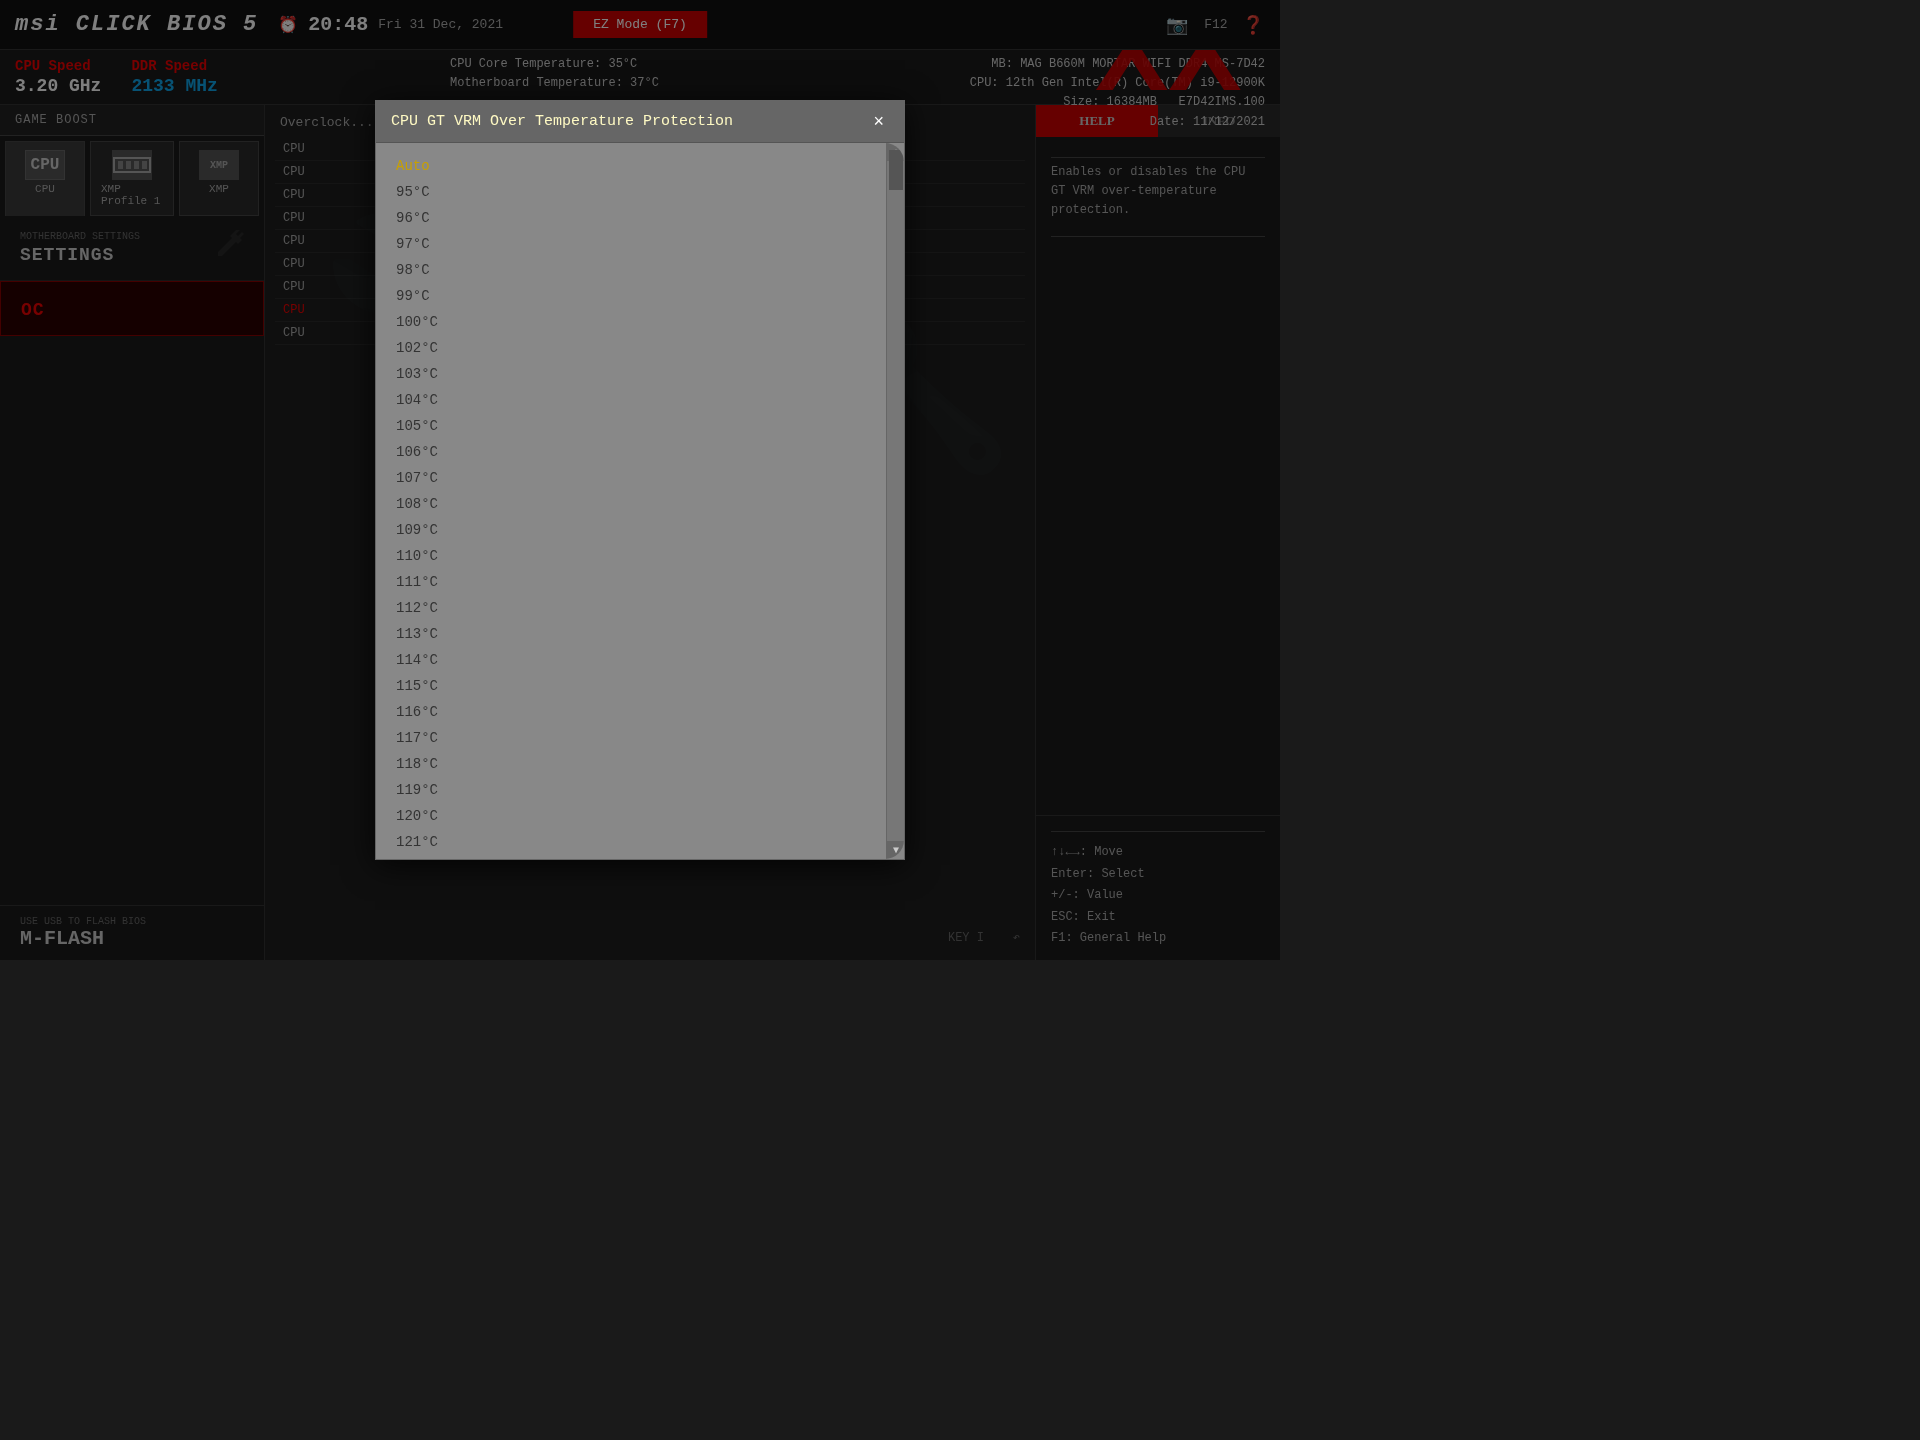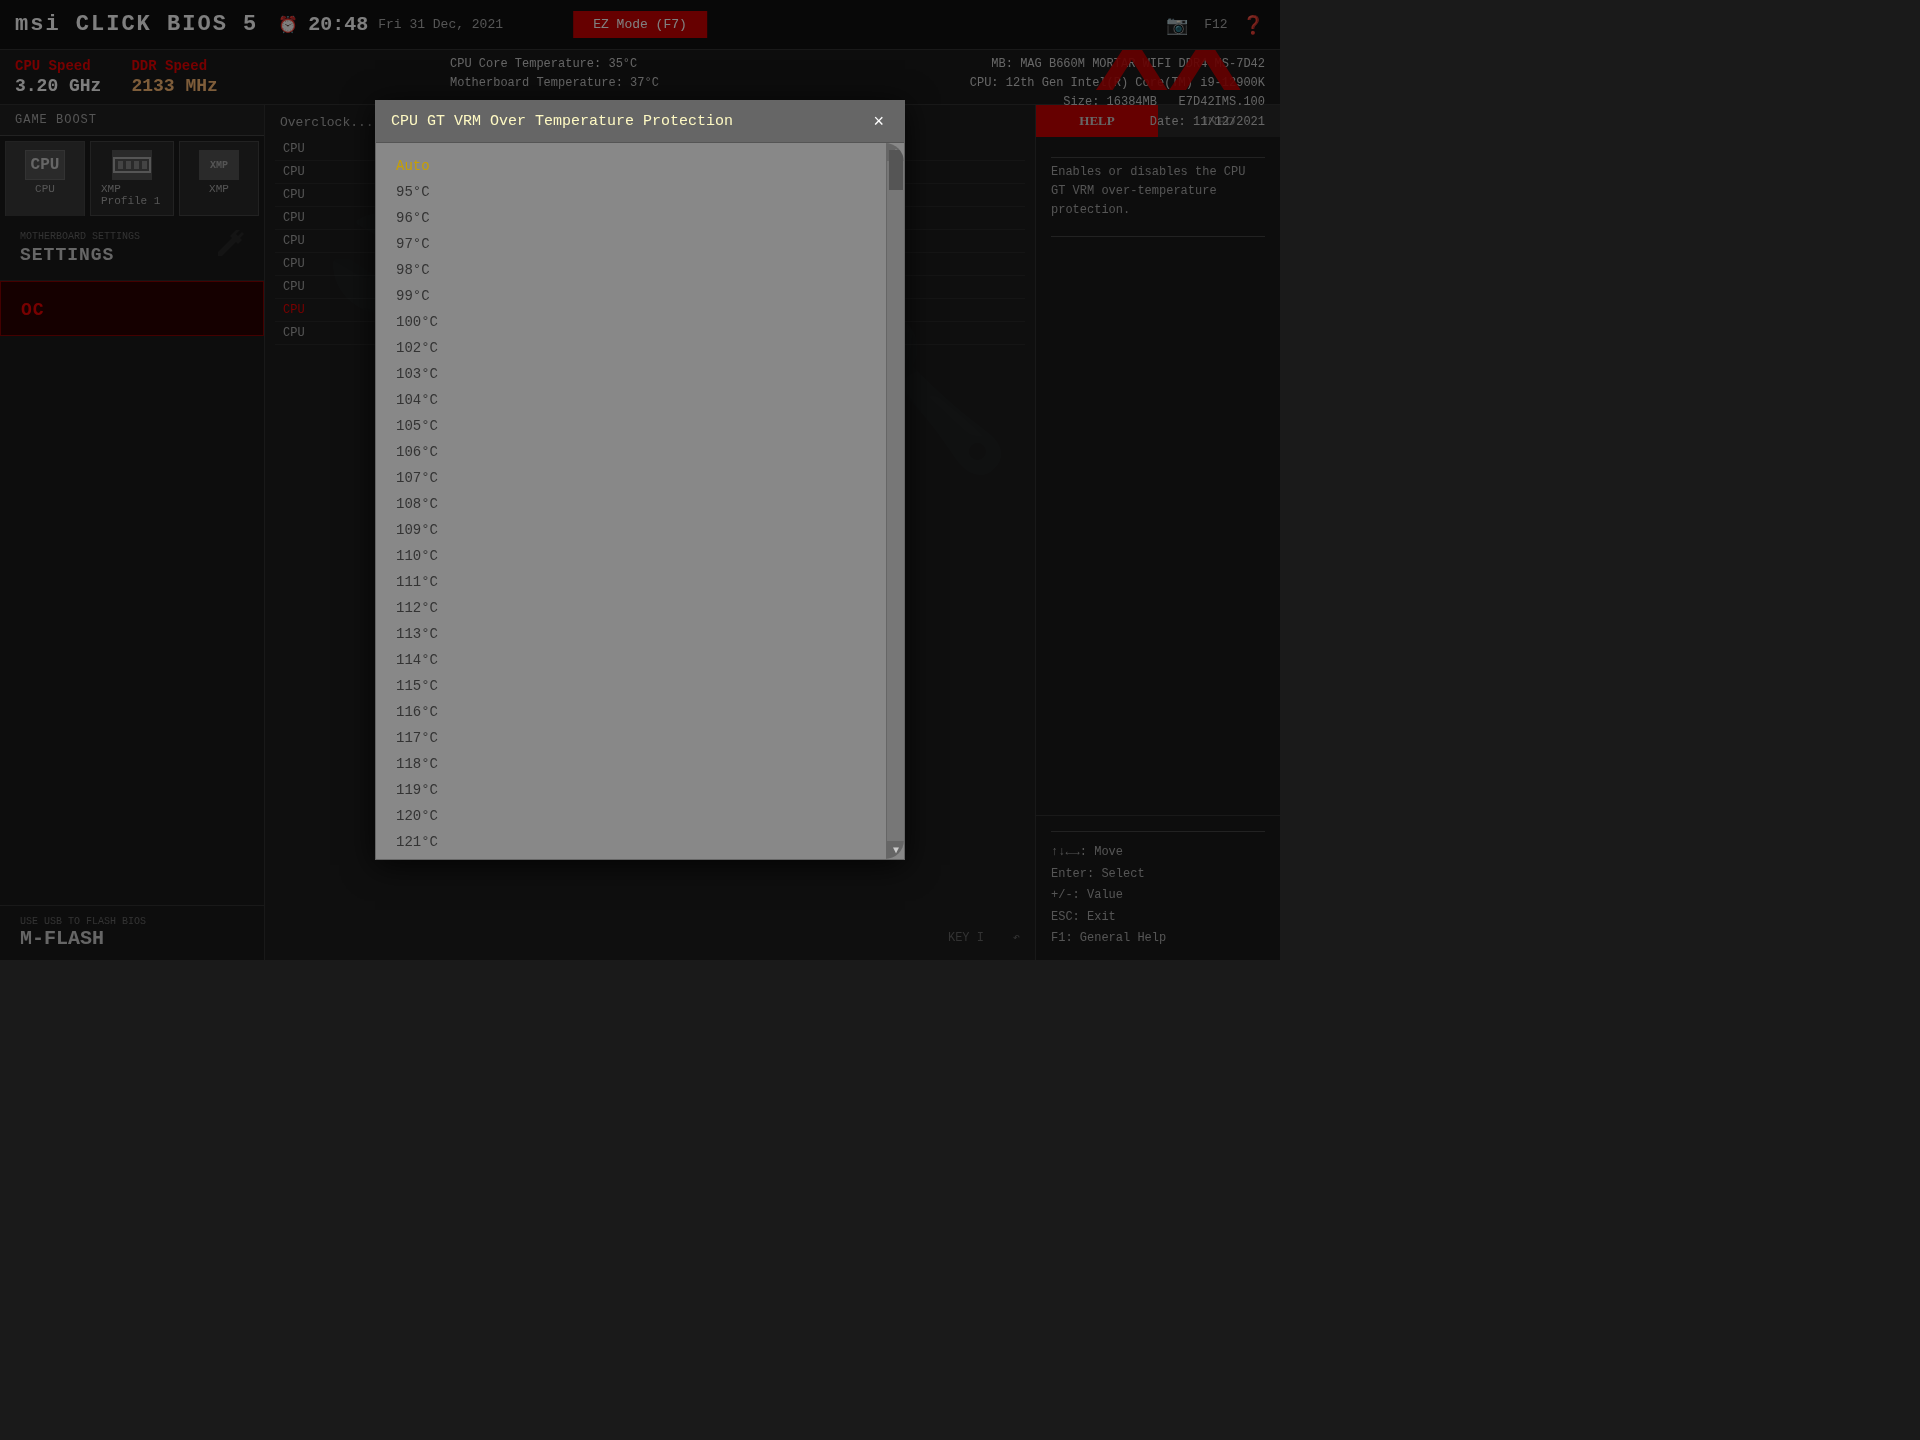--- a/index.html
+++ b/index.html
@@ -21,20 +21,21 @@
       align-items: center;
       padding: 0 15px;
       border-bottom: 1px solid #333;
       position: relative;
       z-index: 10;
     }
     .msi-logo {
       color: #fff;
       font-size: 22px;
       font-weight: bold;
+      font-style: italic;
       letter-spacing: 2px;
       margin-right: 20px;
     }
     .clock-section {
       display: flex;
       align-items: center;
       gap: 10px;
       flex: 1;
     }
     .time-display {
@@ -77,21 +78,21 @@
       position: relative;
     }
     .cpu-speed-section {
       display: flex;
       flex-direction: column;
       gap: 2px;
     }
     .cpu-speed-label { color: #e00; font-size: 14px; font-weight: bold; }
     .cpu-speed-value { color: #fff; font-size: 18px; font-weight: bold; }
     .ddr-speed-label { color: #e00; font-size: 14px; font-weight: bold; }
-    .ddr-speed-value { color: #fdba74; font-size: 18px; font-weight: bold; }
+    .ddr-speed-value { color: #0ea5e9; font-size: 18px; font-weight: bold; }
     .two-col { display: flex; gap: 30px; }
     .temp-section {
       position: absolute;
       left: 450px;
       top: 5px;
       font-size: 12px;
       color: #ccc;
       line-height: 1.6;
     }
     .sys-info-right {

